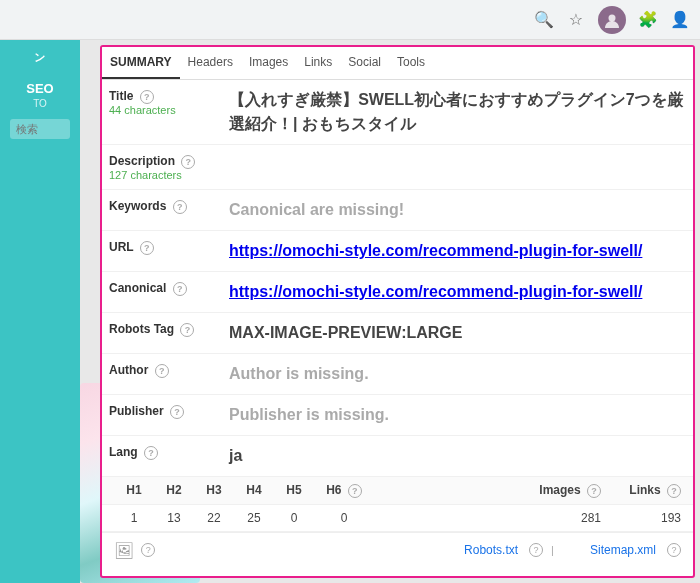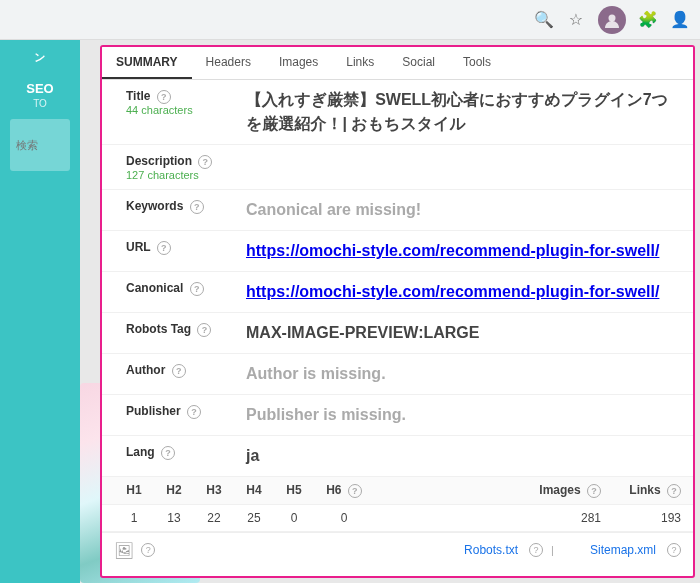--- a/index.html
+++ b/index.html
@@ -71,21 +71,21 @@
       line-height: 1.3;
     }
     .sidebar-label {
       font-size: 10px;
       color: rgba(255,255,255,0.8);
     }
     .search-box {
       background: rgba(255,255,255,0.3);
       border: none;
       border-radius: 3px;
-      padding: 20px 6px;
+      padding: 4px 6px;
       margin-top: 10px;
       color: white;
       width: 60px;
       font-size: 11px;
     }
 
     
     .content-area {
       flex: 1;
       position: relative;
@@ -119,21 +119,21 @@
     }
 
     
     .tabs {
       display: flex;
       border-bottom: 1px solid #ddd;
       background: white;
       flex-shrink: 0;
     }
     .tab {
-      padding: 8px 14px;
+      padding: 8px 8px;
       font-size: 12px;
       cursor: pointer;
       border: none;
       background: none;
       color: #555;
       border-bottom: 2px solid transparent;
     }
     .tab.active {
       color: #333;
       font-weight: bold;
@@ -143,21 +143,21 @@
     
     .panel-content {
       flex: 1;
       overflow-y: auto;
       padding: 0;
     }
 
     
     .info-row {
       display: flex;
-      padding: 8px 24px;
+      padding: 8px 7px;
       border-bottom: 1px solid #f0f0f0;
       align-items: flex-start;
       min-height: 36px;
     }
     .info-label {
       width: 120px;
       flex-shrink: 0;
       color: #333;
       font-size: 12px;
       font-weight: 600;

